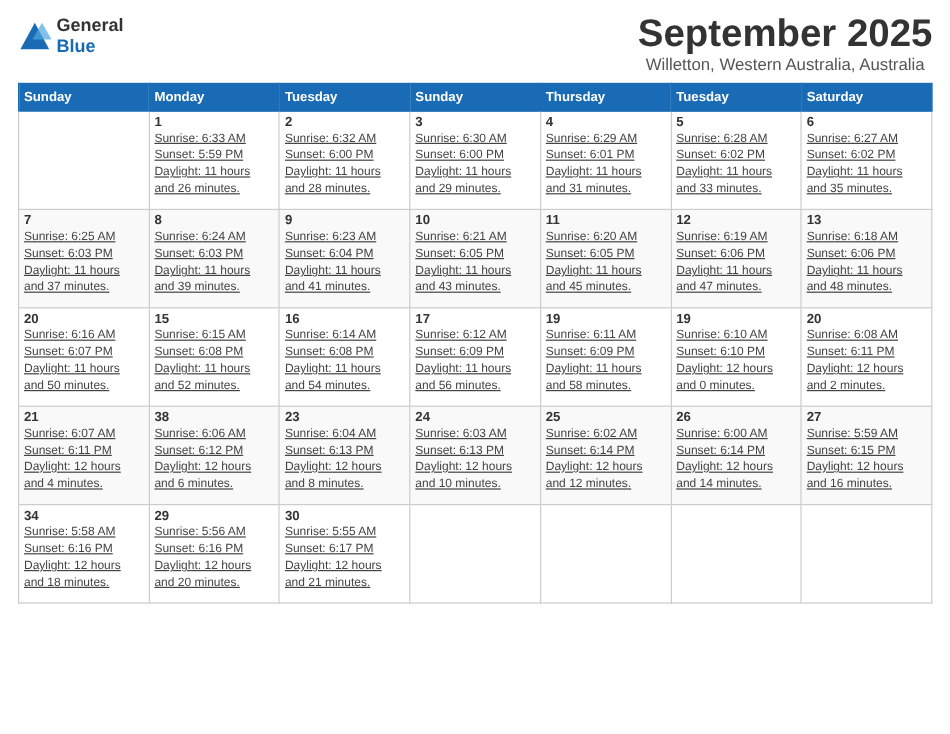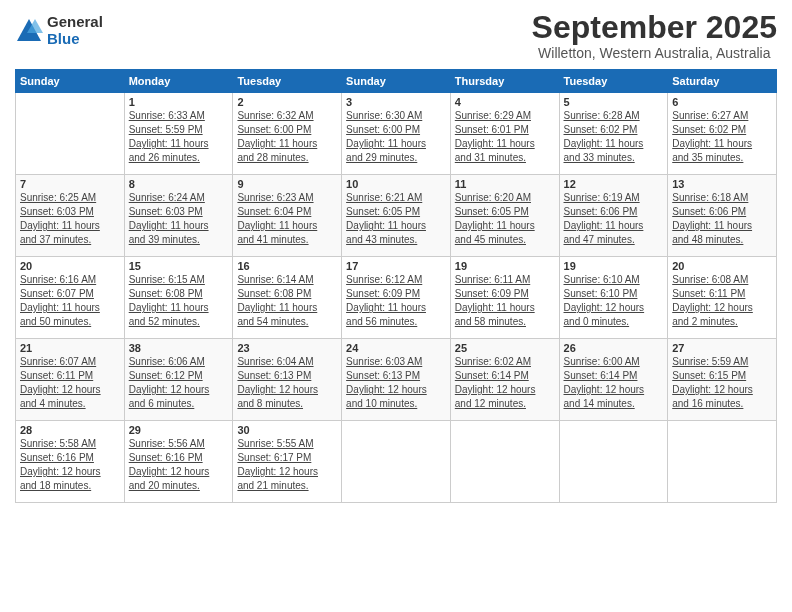--- a/index.html
+++ b/index.html
@@ -248,21 +248,21 @@
             <div class="day-num">26</div>
             <div class="cell-text">Sunrise: 6:00 AM<br>Sunset: 6:14 PM<br>Daylight: 12 hours<br>and 14 minutes.</div>
           </td>
           <td>
             <div class="day-num">27</div>
             <div class="cell-text">Sunrise: 5:59 AM<br>Sunset: 6:15 PM<br>Daylight: 12 hours<br>and 16 minutes.</div>
           </td>
         </tr>
         <tr>
           <td>
-            <div class="day-num">28</div>
+            <div class="day-num">34</div>
             <div class="cell-text">Sunrise: 5:58 AM<br>Sunset: 6:16 PM<br>Daylight: 12 hours<br>and 18 minutes.</div>
           </td>
           <td>
             <div class="day-num">29</div>
             <div class="cell-text">Sunrise: 5:56 AM<br>Sunset: 6:16 PM<br>Daylight: 12 hours<br>and 20 minutes.</div>
           </td>
           <td>
             <div class="day-num">30</div>
             <div class="cell-text">Sunrise: 5:55 AM<br>Sunset: 6:17 PM<br>Daylight: 12 hours<br>and 21 minutes.</div>
           </td>

